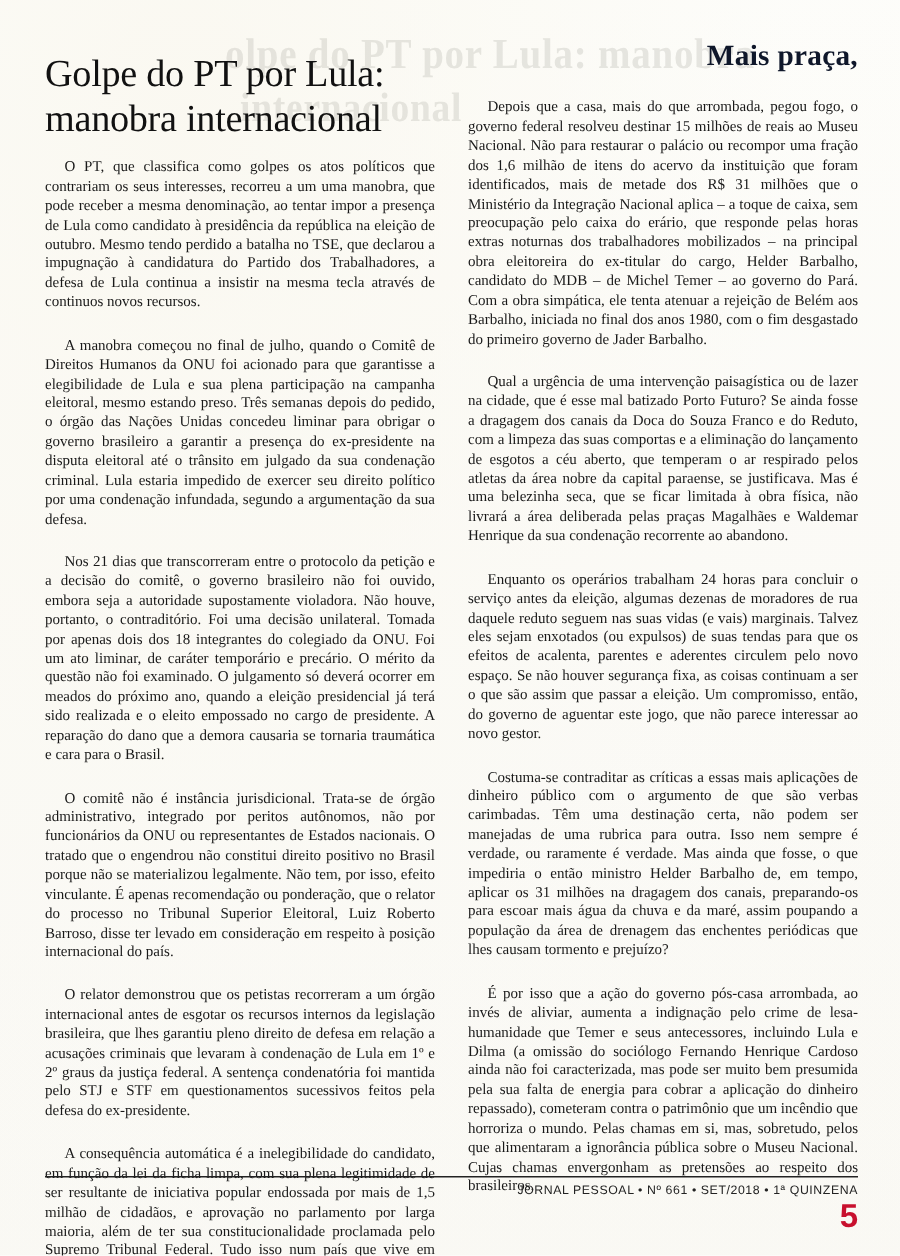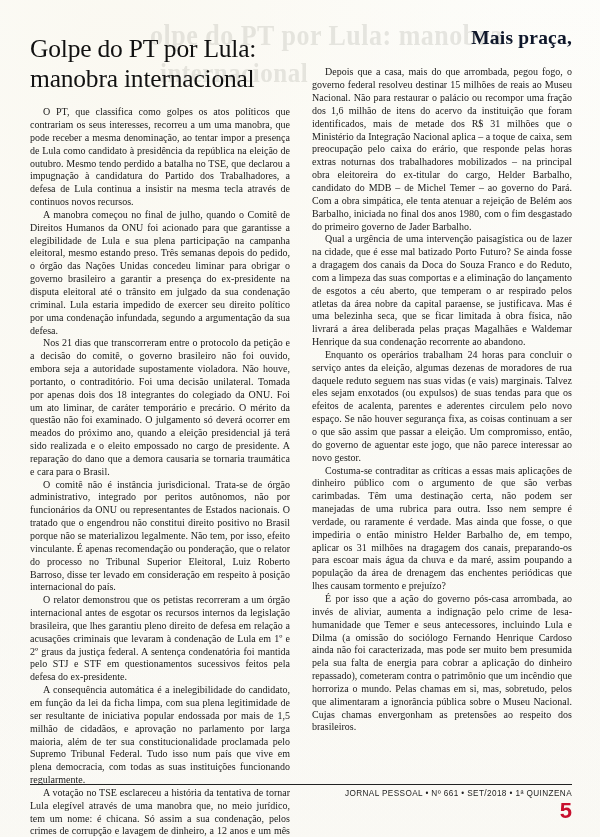--- a/index.html
+++ b/index.html
@@ -93,21 +93,21 @@
     margin: 0;
     font-size: 10px;
     line-height: 1.285;
     text-align: justify;
     text-indent: 13px;
     color: #191919;
     hyphens: auto;
     -webkit-hyphens: auto;
   }
   p.body + p.body {
-    margin-top: 0;
+    margin-top: 16px;
   }
 
   .footer {
     position: absolute;
     left: 30px;
     right: 28px;
     bottom: 16px;
     display: flex;
     align-items: flex-end;
     justify-content: space-between;

